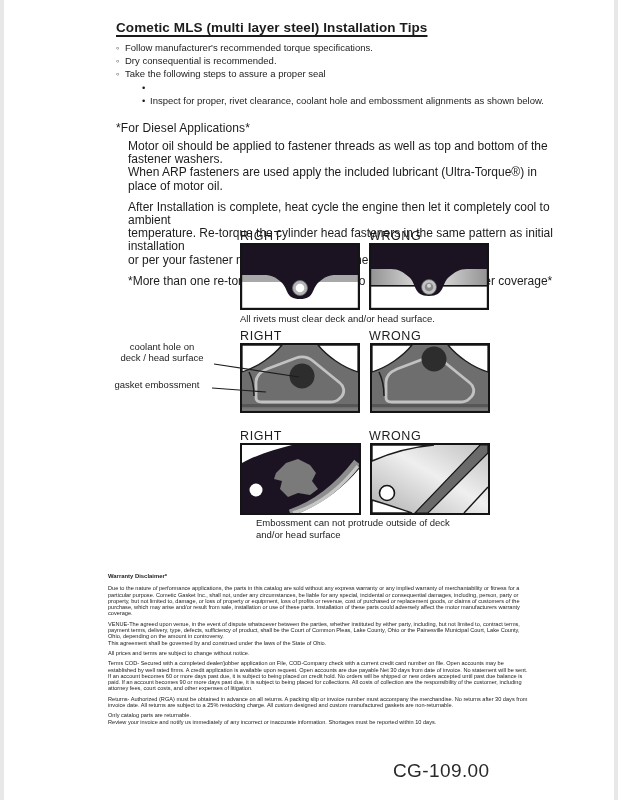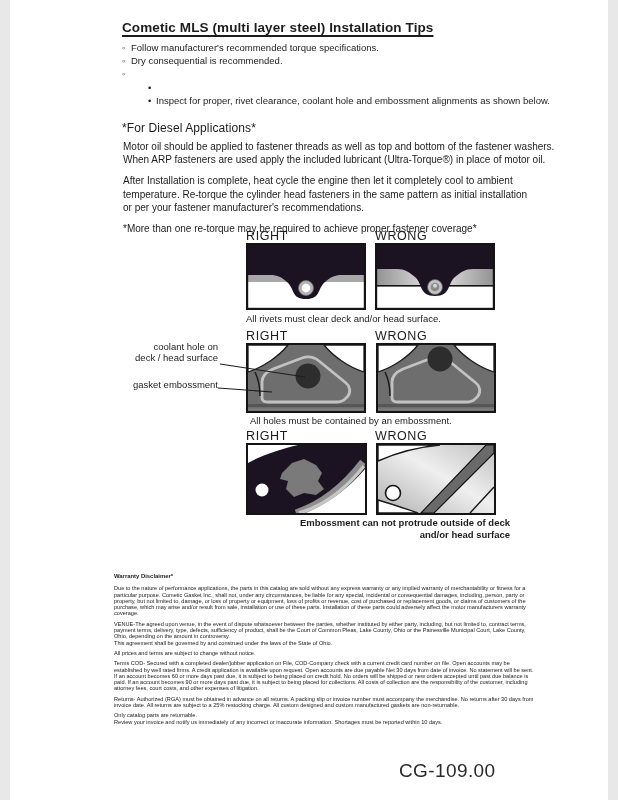--- a/index.html
+++ b/index.html
@@ -1,41 +1,42 @@
 <!DOCTYPE html>
 <html><head>
 <meta charset="utf-8">
 <style>
   html,body{margin:0;padding:0;background:#e8e8e8;}
   .page{
     position:relative;width:598px;height:800px;background:#ffffff;
     font-family:"Liberation Sans", sans-serif;color:#1c1c1c;overflow:hidden;
     margin:0 auto;
+    padding-left:12px;
   }
   
   .text-col{position:absolute;left:112px;top:20px;width:450px;}
   .doc-title{
     font-size:13.5px;font-weight:bold;line-height:16px;margin:0;
     text-decoration:underline;text-decoration-thickness:1.5px;text-underline-offset:3px;
     letter-spacing:.1px;
   }
   .tips{margin-top:5px;}
   .tip-row{display:flex;font-size:9.5px;line-height:13.2px;}
   .tip-row .marker{width:9px;flex:0 0 9px;text-align:left;}
   .tip-row.sub{padding-left:26px;}
   .tip-row.sub .marker{width:8px;flex:0 0 8px;}
   .diesel-head{font-size:12px;font-weight:normal;margin:14px 0 0 0;line-height:14px;letter-spacing:.1px;}
-  .para{font-size:10px;line-height:13.2px;margin:5px 0 0 1px;white-space:pre-line;}
+  .para{font-size:12px;line-height:13.2px;margin:5px 0 0 12px;white-space:pre-line;}
   .para.gap{margin-top:8px;}
   
   .fig-label{position:absolute;width:120px;font-size:12.5px;letter-spacing:.6px;color:#1c1c1c;}
   .fig-panel{position:absolute;}
   .fig-panel svg{display:block;}
-  .fig-caption{position:absolute;font-size:9.5px;line-height:11.5px;white-space:pre-line;text-align:right;}
-  .callout{position:absolute;font-size:9.5px;line-height:10.5px;text-align:right;white-space:pre-line;}
+  .fig-caption{position:absolute;font-size:9.5px;line-height:11.5px;white-space:pre-line;}
+  .callout{position:absolute;font-size:9.5px;line-height:10.5px;text-align:center;white-space:pre-line;}
   .leader-lines{position:absolute;left:108px;top:330px;pointer-events:none;}
   
   .disclaimer{position:absolute;left:104px;top:573px;width:424px;font-size:5.6px;line-height:6.3px;color:#222;}
   .disclaimer .disc-head{font-weight:bold;font-size:5.9px;margin:0 0 6px 0;}
   .disclaimer .disc-p{margin:4px 0 0 0;white-space:pre-line;}
   .disclaimer .disc-p:first-of-type{margin-top:0;}
   
   .footer-code{position:absolute;left:389px;top:760px;font-size:19px;letter-spacing:.4px;color:#2a2a2a;}
 </style>
 </head>
@@ -50,20 +51,21 @@
       <div class="tip-row">
         <span class="marker">◦</span>
         <span>Follow manufacturer's recommended torque specifications.</span>
       </div>
       <div class="tip-row">
         <span class="marker">◦</span>
         <span>Dry consequential is recommended.</span>
       </div>
       <div class="tip-row">
         <span class="marker">◦</span>
+        <span>Take the following steps to assure a proper seal</span>
       </div>
       <div class="tip-row sub">
         <span class="marker">•</span>
       </div>
       <div class="tip-row sub">
         <span class="marker">•</span>
         <span>Inspect for proper, rivet clearance, coolant hole and embossment alignments as shown below.</span>
       </div>
     </div>
 
@@ -147,21 +149,20 @@
       <circle cx="64" cy="16" r="12.5" fill="#2d2d2d"></circle>
       <rect x="1" y="1" width="118" height="68" fill="none" stroke="#141414" stroke-width="2"></rect>
     </svg>
   </div>
 
   <svg class="leader-lines" width="200" height="80" viewBox="0 0 200 80">
     <line x1="102" y1="34" x2="187" y2="47" stroke="#1c1c1c" stroke-width="1.1"></line>
     <line x1="100" y1="58" x2="154" y2="62" stroke="#1c1c1c" stroke-width="1.1"></line>
   </svg>
 
-  <div class="fig-caption" style="left:240px;top:415px;">All holes must be contained by an embossment.</div>
 
   <div class="fig-label" style="left:236px;top:429px;">RIGHT</div>
   <div class="fig-label" style="left:365px;top:429px;">WRONG</div>
 
   <div class="fig-panel" style="left:236px;top:443px;">
     <svg width="121" height="72" viewBox="0 0 121 72">
       <rect x="0" y="0" width="121" height="72" fill="#ffffff"></rect>
       <rect x="2" y="2" width="117" height="68" fill="#1b1322"></rect>
       <path d="M2,2 H52 C36,6 16,12 2,20 Z" fill="#ffffff"></path>
       <path d="M119,26 V70 H58 C80,62 102,46 119,26 Z" fill="#ffffff"></path>
@@ -186,21 +187,21 @@
       <rect x="2" y="2" width="116" height="68" fill="url(#g-band3)"></rect>
       <path d="M2,2 H64 C42,4 20,10 2,18 Z" fill="#ffffff" stroke="#1c1c1c" stroke-width="1.4"></path>
       <path d="M2,57 C16,61 30,66 42,70 L2,70 Z" fill="#ffffff" stroke="#1c1c1c" stroke-width="1.4"></path>
       <path d="M110,2 L118,2 L118,10 L58,70 L45,70 Z" fill="#6a6a6a" stroke="#141414" stroke-width="1.2"></path>
       <line x1="94" y1="70" x2="118" y2="44" stroke="#141414" stroke-width="1.4"></line>
       <circle cx="17" cy="50" r="7.5" fill="#ffffff" stroke="#141414" stroke-width="1.6"></circle>
       <rect x="1" y="1" width="118" height="70" fill="none" stroke="#141414" stroke-width="2"></rect>
     </svg>
   </div>
 
-  <div class="fig-caption" style="left:240px;top:517px;width:260px;font-weight:bold;">Embossment can not protrude outside of deck
+  <div class="fig-caption" style="left:252px;top:517px;width:260px;">Embossment can not protrude outside of deck
 and/or head surface</div>
 
   <div class="disclaimer">
     <div class="disc-head">Warranty Disclaimer*</div>
     <div class="disc-p">Due to the nature of performance applications, the parts in this catalog are sold without any express warranty or any implied warranty of merchantability or fitness for a particular purpose.  Cometic Gasket Inc., shall not, under any circumstances, be liable for any special, incidental or consequential damages, including, person, party or property, but not limited to, damage, or loss of property or equipment, loss of profits or revenue, cost of purchased or replacement goods, or claims of customers of the purchase, which may arise and/or result from sale, installation or use of these parts.  Installation of these parts could adversely affect the motor manufacturers warranty coverage.</div>
     <div class="disc-p">VENUE-The agreed upon venue, in the event of dispute whatsoever between the parties, whether instituted by either party, including, but not limited to, contract terms, payment terms, delivery, type, defects, sufficiency of product, shall be the Court of Common Pleas, Lake County, Ohio or the Painesville Municipal Court, Lake County, Ohio, depending on the amount in controversy.
 This agreement shall be governed by and construed under the laws of the State of Ohio.</div>
     <div class="disc-p">All prices and terms are subject to change without notice.</div>
     <div class="disc-p">Terms COD- Secured with a completed dealer/jobber application on File, COD-Company check with a current credit card number on file.  Open accounts may be established by well rated firms.  A credit application is available upon request.  Open accounts are due payable Net 30 days from date of invoice.  No statement will be sent.  If an account becomes 60 or more days past due, it is subject to being placed on credit hold.  No orders will be shipped or new orders accepted until past due balance is paid.  If an account becomes 90 or more days past due, it is subject to being placed for collections.  All costs of collection are the responsibility of the customer, including attorney fees, court costs, and other expenses of litigation.</div>
     <div class="disc-p">Returns- Authorized (RGA) must be obtained in advance on all returns.  A packing slip or invoice number must accompany the merchandise.  No returns after 30 days from invoice date.  All returns are subject to a 25% restocking charge.  All custom designed and custom manufactured gaskets are non-returnable.</div>

